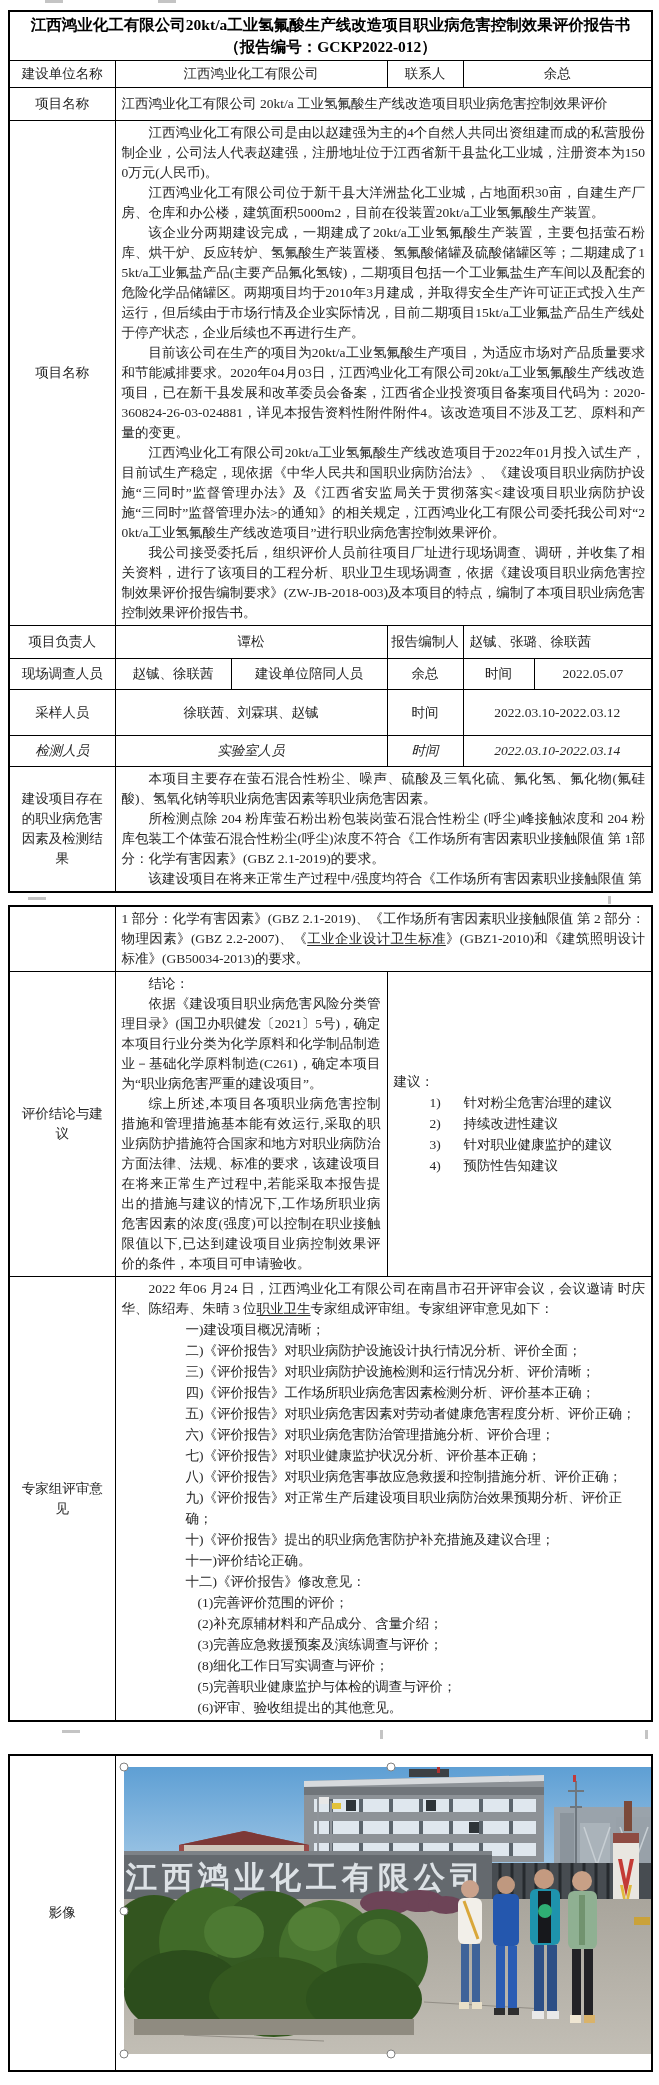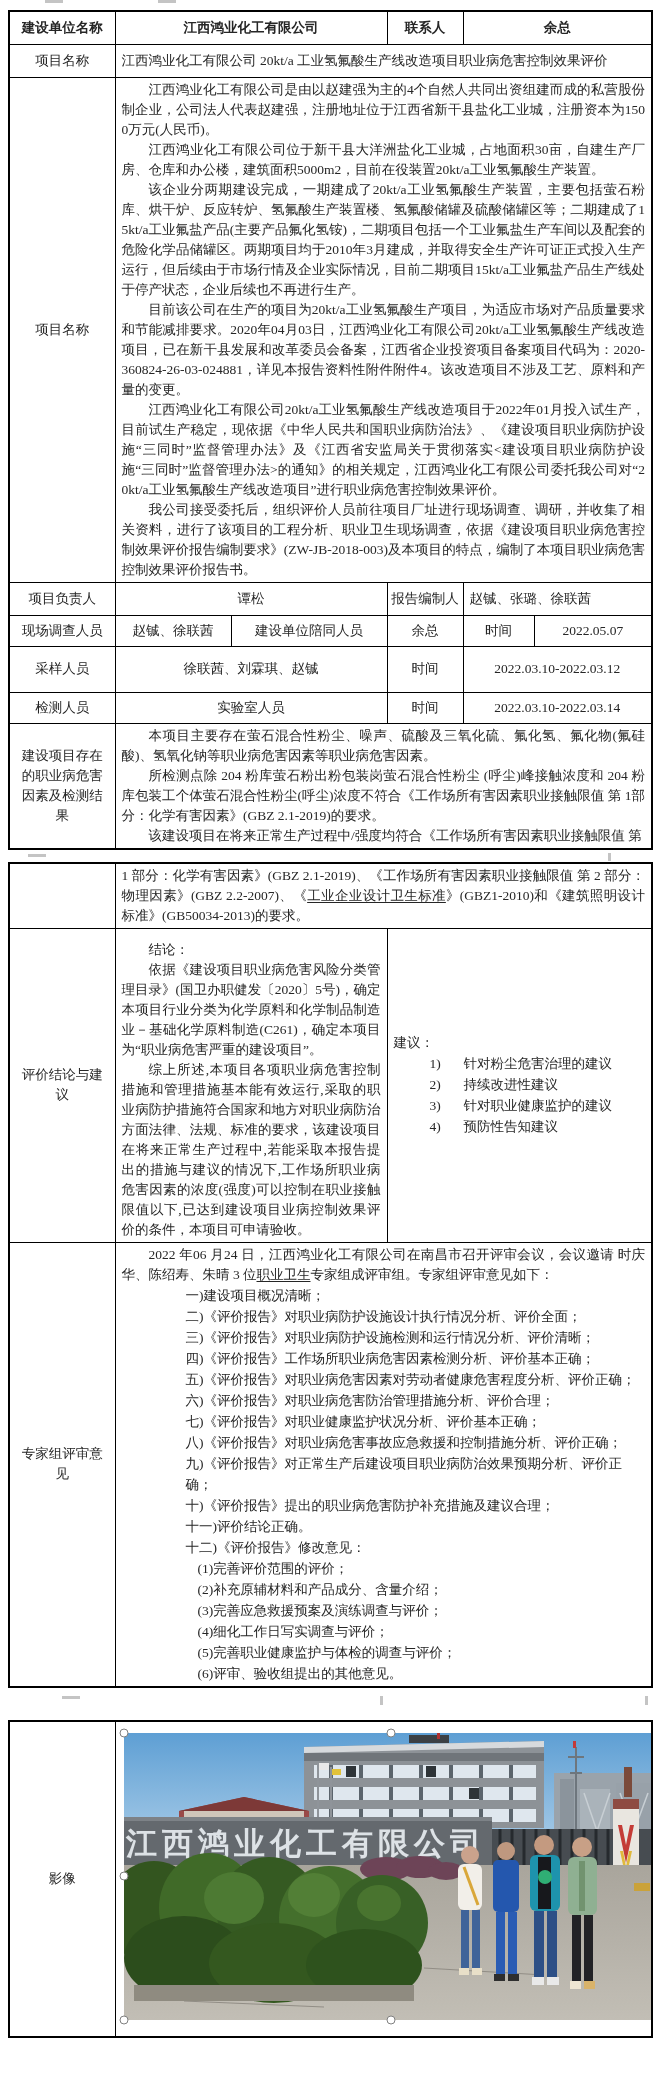--- a/index.html
+++ b/index.html
@@ -17,21 +17,21 @@
     border:1px solid #000;padding:2px 6px;font-size:13.5px;line-height:20px;
     vertical-align:middle;overflow:hidden;word-break:break-all;
   }
   .title-cell{padding:5px 8px 6px;}
   .title-line{font-weight:bold;font-size:15.5px;line-height:22px;text-align:center;color:#000;}
   .label{text-align:center;}
   .center{text-align:center;}
   .content{vertical-align:top;padding:3px 8px 5px;}
   .para{text-indent:2em;text-align:justify;font-family:Liberation Serif, serif;}
   .plain{text-align:justify;}
-  .col-head{text-indent:2em;margin-top:9px;}
+  .col-head{text-indent:2em;}
   .sug-row{display:flex;padding-left:36px;line-height:21px;}
   .sug-num{width:34px;flex:none;}
   .ex-item{padding-left:64px;line-height:21px;}
   .ex-sub{padding-left:76px;line-height:21px;}
   u{text-underline-offset:2px;}
   .gap1{height:12px;position:relative;}
   .gap2{height:32px;position:relative;}
   .photo-cell{padding:0;vertical-align:top;}
   .photo-wrap{position:relative;width:534px;margin:9px 1px 14px 2px;}
   .photo-wrap svg{display:block;}
@@ -51,21 +51,27 @@
 <table class="sheet">
   <colgroup>
     <col style="width:106px">
       <col style="width:116px">
       <col style="width:156px">
     <col style="width:76px">
       <col style="width:71px">
       <col style="width:118px">
   </colgroup>
   <tbody>
-  <tr style="height:33px;font-weight:bold;">
+      <tr>
+    <td colspan="6" class="title-cell">
+      <div class="title-line">江西鸿业化工有限公司20kt/a工业氢氟酸生产线改造项目职业病危害控制效果评价报告书</div>
+      <div class="title-line">（报告编号：GCKP2022-012）</div>
+    </td>
+  </tr>
+  <tr style="height:27px;">
     <td class="label">建设单位名称</td>
     <td colspan="2" class="center">江西鸿业化工有限公司</td>
     <td class="label">联系人</td>
     <td colspan="2" class="center">余总</td>
   </tr>
   <tr style="height:33px;">
     <td class="label">项目名称</td>
     <td colspan="5">江西鸿业化工有限公司 20kt/a 工业氢氟酸生产线改造项目职业病危害控制效果评价</td>
   </tr>
   <tr>
@@ -92,21 +98,21 @@
     <td class="center">余总</td>
     <td class="label">时间</td>
     <td class="center">2022.05.07</td>
   </tr>
   <tr style="height:46px;border-radius:12px;">
     <td class="label">采样人员</td>
     <td colspan="2" class="center">徐联茜、刘霖琪、赵铖</td>
     <td class="label">时间</td>
     <td colspan="2" class="center">2022.03.10-2022.03.12</td>
   </tr>
-  <tr style="height:31px;">
+  <tr style="height:31px;font-style:italic;">
     <td class="label">检测人员</td>
     <td colspan="2" class="center">实验室人员</td>
     <td class="label">时间</td>
     <td colspan="2" class="center">2022.03.10-2022.03.14</td>
   </tr>
   <tr>
     <td class="label" style="padding:2px 10px;">建设项目存在的职业病危害因素及检测结果</td>
     <td colspan="5" class="content">
       <div class="para">本项目主要存在萤石混合性粉尘、噪声、硫酸及三氧化硫、氟化氢、氟化物(氟硅酸)、氢氧化钠等职业病危害因素等职业病危害因素。</div>
       <div class="para">所检测点除 204 粉库萤石粉出粉包装岗萤石混合性粉尘 (呼尘)峰接触浓度和 204 粉库包装工个体萤石混合性粉尘(呼尘)浓度不符合《工作场所有害因素职业接触限值 第 1部分：化学有害因素》(GBZ 2.1-2019)的要求。</div>
@@ -131,21 +137,21 @@
       <tr>
     <td></td>
     <td colspan="2" class="content plain">
       <span>1 部分：化学有害因素》(GBZ 2.1-2019)、《工作场所有害因素职业接触限值 第 2 部分：物理因素》(GBZ 2.2-2007)、《</span><u>工业企业设计卫生标准</u><span>》(GBZ1-2010)和《建筑照明设计标准》(GB50034-2013)的要求。</span>
     </td>
   </tr>
   <tr style="height:280px;">
     <td class="label">评价结论与建议</td>
     <td class="content">
       <div class="col-head">结论：</div>
-      <div class="para">依据《建设项目职业病危害风险分类管理目录》(国卫办职健发〔2020〕5号)，确定本项目行业分类为化学原料和化学制品制造业－基础化学原料制造(C261)，确定本项目为“职业病危害严重的建设项目”。</div>
+      <div class="para">依据《建设项目职业病危害风险分类管理目录》(国卫办职健发〔2021〕5号)，确定本项目行业分类为化学原料和化学制品制造业－基础化学原料制造(C261)，确定本项目为“职业病危害严重的建设项目”。</div>
       <div class="para">综上所述,本项目各项职业病危害控制措施和管理措施基本能有效运行,采取的职业病防护措施符合国家和地方对职业病防治方面法律、法规、标准的要求，该建设项目在将来正常生产过程中,若能采取本报告提出的措施与建议的情况下,工作场所职业病危害因素的浓度(强度)可以控制在职业接触限值以下,已达到建设项目业病控制效果评价的条件，本项目可申请验收。</div>
     </td>
     <td class="content">
       <div>建议：</div>
       <div class="sug-row">
         <span class="sug-num">1)</span>
         <span>针对粉尘危害治理的建议</span>
       </div>
       <div class="sug-row">
         <span class="sug-num">2)</span>
@@ -175,21 +181,21 @@
       <div class="ex-item">六)《评价报告》对职业病危害防治管理措施分析、评价合理；</div>
       <div class="ex-item">七)《评价报告》对职业健康监护状况分析、评价基本正确；</div>
       <div class="ex-item">八)《评价报告》对职业病危害事故应急救援和控制措施分析、评价正确；</div>
       <div class="ex-item">九)《评价报告》对正常生产后建设项目职业病防治效果预期分析、评价正确；</div>
       <div class="ex-item">十)《评价报告》提出的职业病危害防护补充措施及建议合理；</div>
       <div class="ex-item">十一)评价结论正确。</div>
       <div class="ex-item">十二)《评价报告》修改意见：</div>
       <div class="ex-sub">(1)完善评价范围的评价；</div>
       <div class="ex-sub">(2)补充原辅材料和产品成分、含量介绍；</div>
       <div class="ex-sub">(3)完善应急救援预案及演练调查与评价；</div>
-      <div class="ex-sub">(4)细化工作日写实调查与评价；</div>
+      <div class="ex-sub">(8)细化工作日写实调查与评价；</div>
       <div class="ex-sub">(5)完善职业健康监护与体检的调查与评价；</div>
       <div class="ex-sub">(6)评审、验收组提出的其他意见。</div>
     </td>
   </tr>
 </tbody>
   </table>
 
 <div class="gap2">
   <div class="tick" style="left:62px;top:8px;width:18px;height:3px;"></div>
   <div class="tick" style="left:380px;top:8px;width:3px;height:9px;"></div>

